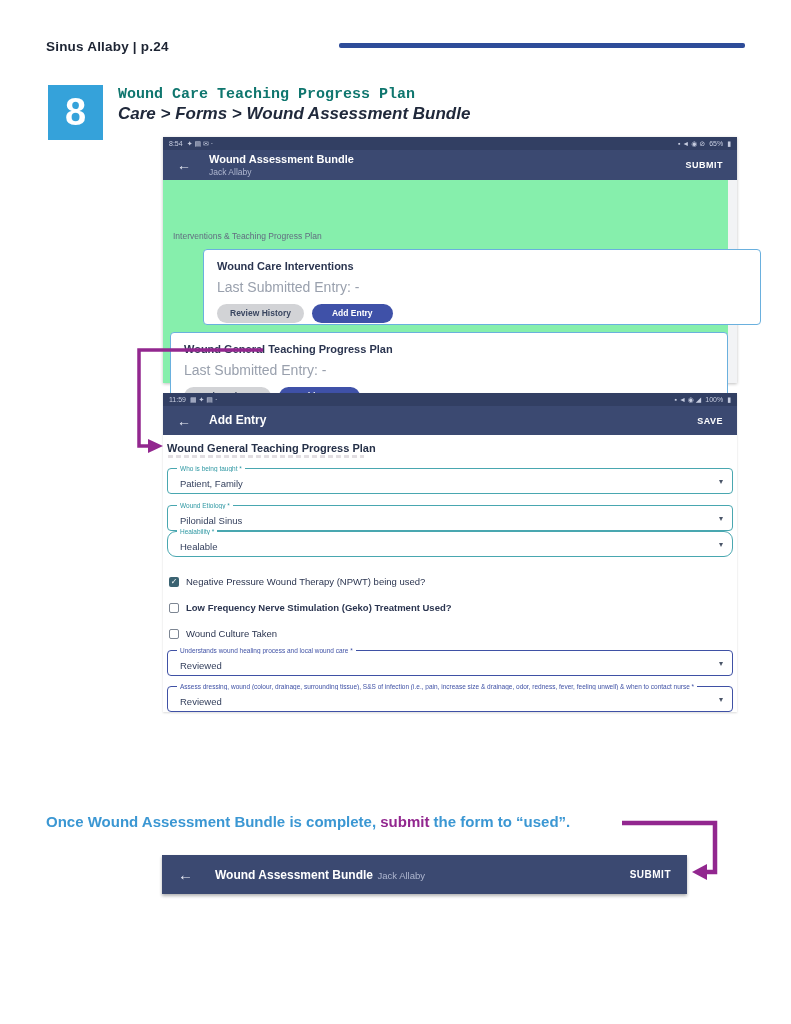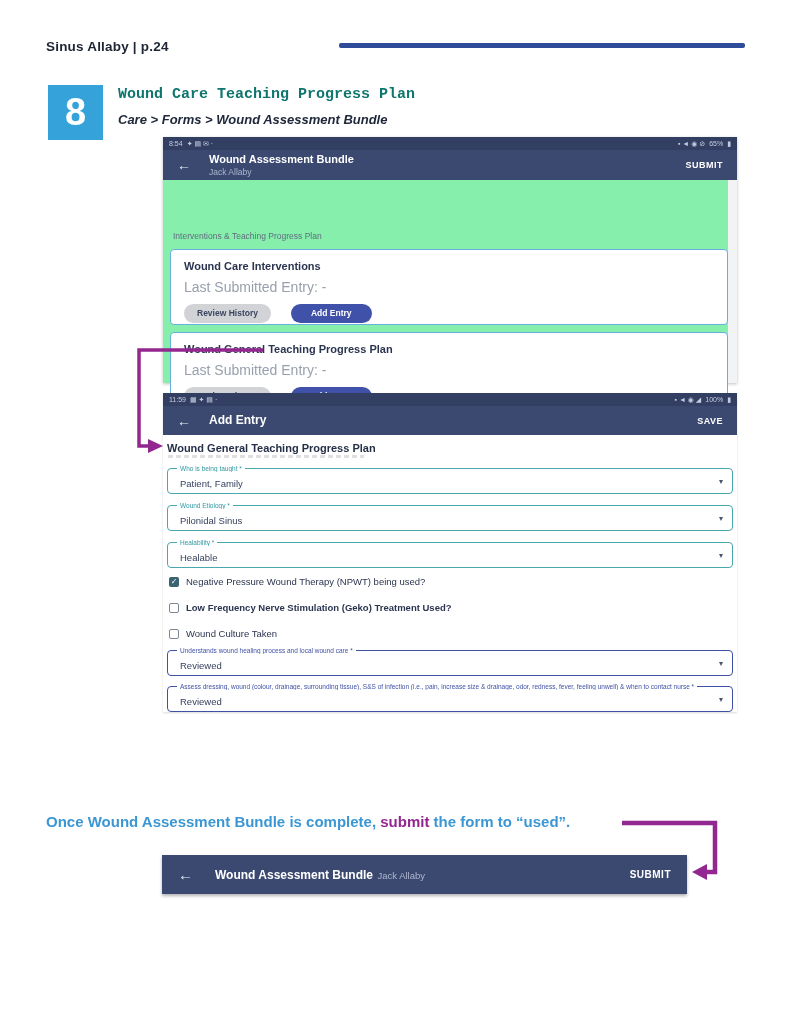--- a/index.html
+++ b/index.html
@@ -8,63 +8,63 @@
   .page { position:relative; width:791px; height:1024px; background:#fff; overflow:hidden; }
 
   
   .doc-header-name { position:absolute; left:46px; top:39px; font-size:13.5px; font-weight:bold; color:#1d2433; letter-spacing:.2px; }
   .doc-header-rule { position:absolute; left:339px; top:43px; width:406px; height:5px; background:#2e4c99; border-radius:2px; }
 
   
   .step-square { position:absolute; left:48px; top:85px; width:55px; height:55px; background:#35a2da; color:#fff;
                  display:flex; align-items:center; justify-content:center; font-size:38px; font-weight:bold; }
   .step-title { position:absolute; left:118px; top:86px; font-size:15px; font-weight:bold; color:#0f766e;font-family:Liberation Mono, monospace; }
-  .step-breadcrumb { position:absolute; left:118px; top:112px; font-size:13px; font-style:italic; font-weight:bold; color:#20293b; }
+  .step-breadcrumb { position:absolute; left:118px; top:104px; font-size:17px; font-style:italic; font-weight:bold; color:#20293b; }
 
   
   .shot { position:absolute; left:163px; width:574px; box-shadow:0 1px 3px rgba(0,0,0,.25); }
   .statusbar { height:13px; background:#323f63; color:#c7cde0; font-size:7px; display:flex; align-items:center; justify-content:space-between; padding:0 6px; }
   .statusbar .sb-left, .statusbar .sb-right { display:flex; gap:4px; align-items:center; }
   .appbar { background:#3b4971; color:#fff; display:flex; align-items:center; padding:0 14px; }
   .appbar .back { font-size:14px; color:#e8ebf5; margin-right:18px; }
   .appbar .titles { display:flex; flex-direction:column; line-height:1.25; }
   .appbar .t1 { font-size:11px; font-weight:bold; color:#fff; }
   .appbar .t2 { font-size:8.5px; color:#aeb6cf; }
   .appbar .action { margin-left:auto; font-size:9px; font-weight:bold; color:#fff; letter-spacing:.5px; }
 
   
   .shot1 { top:137px; height:246px; }
   .shot1 .appbar { height:30px; }
   .shot1 .body { position:relative; height:203px; background:#86efac;text-decoration:underline; }
   .shot1 .body .scroll-strip { position:absolute; right:0; top:0; bottom:0; width:9px; background:#f2f3f5; }
   .section-label { position:absolute; left:10px; top:51px; font-size:8.5px; color:#626d80; }
   .card { position:absolute; left:7px; width:558px; background:#fff; border:1px solid #6ab0de; border-radius:4px; padding:10px 13px; }
-  .card1 { top:69px; height:76px; }
+  .card1 { top:69px; height:76px;margin-left:33px; }
   .card2 { top:152px; height:72px; }
   .card-title { font-size:11px; font-weight:bold; color:#2b3550; }
   .card-sub { font-size:14px; color:#99a0ad; margin-top:7px; }
-  .card-btns { display:flex; gap:20px; margin-top:9px; }
+  .card-btns { display:flex; gap:8px; margin-top:9px; }
   .pill { border-radius:11px; font-size:8.5px; font-weight:bold; padding:5px 13px; line-height:1; }
   .pill-gray { background:#d2d3d6; color:#3a4660; }
   .pill-blue { background:#3f51a8; color:#fff; padding:5px 20px; }
 
   
   .shot2 { top:393px; height:319px; background:#fff; box-shadow:0 1px 2px rgba(0,0,0,.15); }
   .shot2 .appbar { height:29px; }
   .shot2 .appbar .t1 { font-size:12px; }
   .form-heading { position:absolute; left:4px; top:49px; font-size:11px; font-weight:bold; color:#253048; }
   .smudge { position:absolute; left:5px; top:62px; width:196px; height:3px; opacity:.55;
             background:repeating-linear-gradient(90deg,#c9c2c9 0 5px,transparent 5px 8px); }
   .field { position:absolute; left:4px; width:566px; height:26px; border:1px solid #49a7b0; border-radius:4px; background:#fff; }
   .field .flabel { position:absolute; top:-4px; left:9px; background:#fff; padding:0 3px; font-size:6.5px; color:#2f98a3; white-space:nowrap; max-width:545px; overflow:hidden; }
   .field .fvalue { position:absolute; left:12px; top:9px; font-size:9.5px; color:#333f5c; }
   .field .fcaret { position:absolute; right:9px; top:8px; font-size:8px; color:#4a5568; }
   .field.navy { border-color:#3f51a5; }
   .field.navy .flabel { color:#3f51a5; }
-  .f1 { top:75px;text-align:center; } .f2 { top:112px; } .f3 { top:149px; }
+  .f1 { top:75px;text-align:center; } .f2 { top:112px; } .f3 { top:138px;border-radius:9px; }
   .f4 { top:257px; } .f5 { top:293px; }
   .cbrow { position:absolute; left:6px; display:flex; align-items:center; gap:7px; }
   .cb1 { top:183px; } .cb2 { top:209px;font-weight:bold; } .cb3 { top:235px; }
   .cbox { width:10px; height:10px; border-radius:2px; flex:0 0 auto; }
   .cbox.checked { background:#3b6372; color:#fff; font-size:8px; line-height:10px; text-align:center; }
   .cbox.empty { background:#fff; border:1.4px solid #7d8693; }
   .cblabel { font-size:9.5px; color:#2b3550; }
 
   
   .footer-sentence { position:absolute; left:46px; top:813px; font-size:15px; font-weight:bold; color:#3b97d3; }

